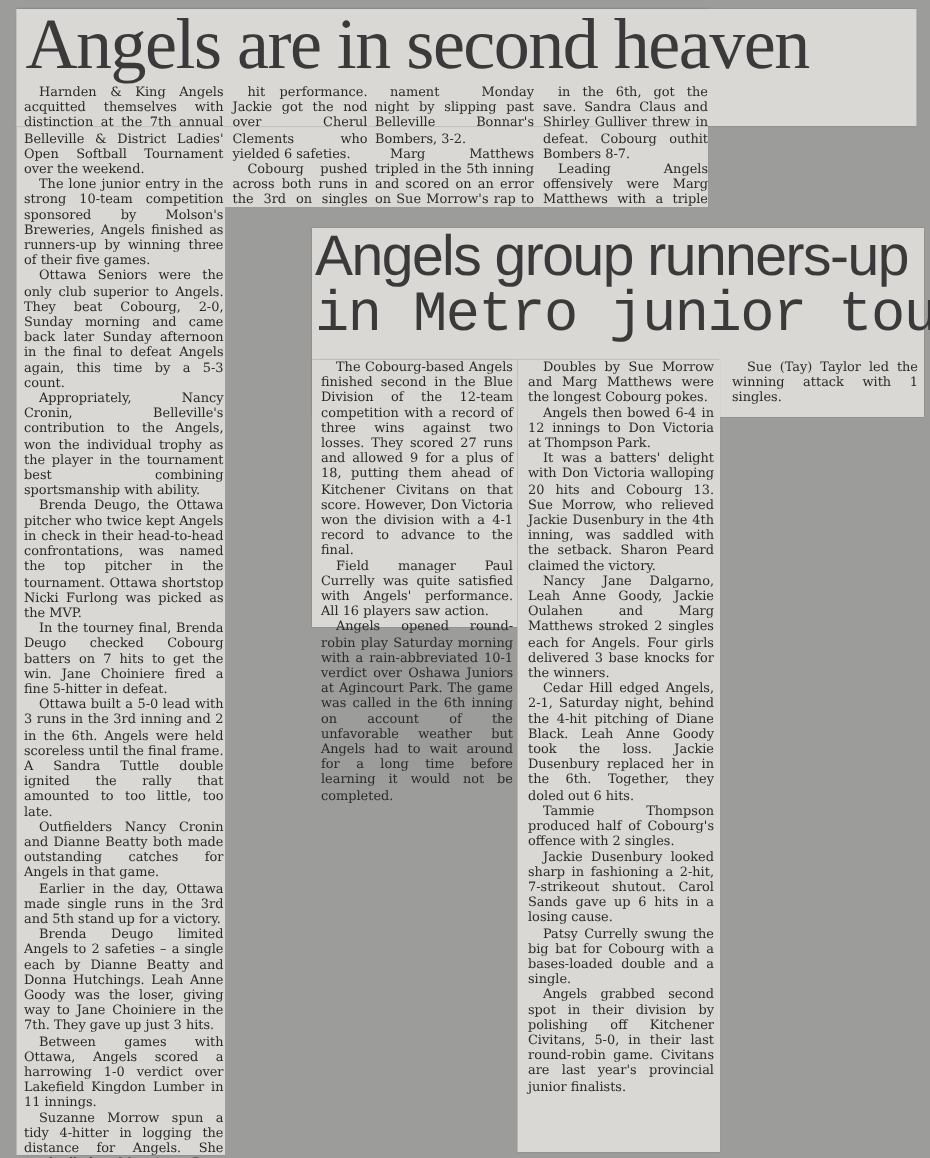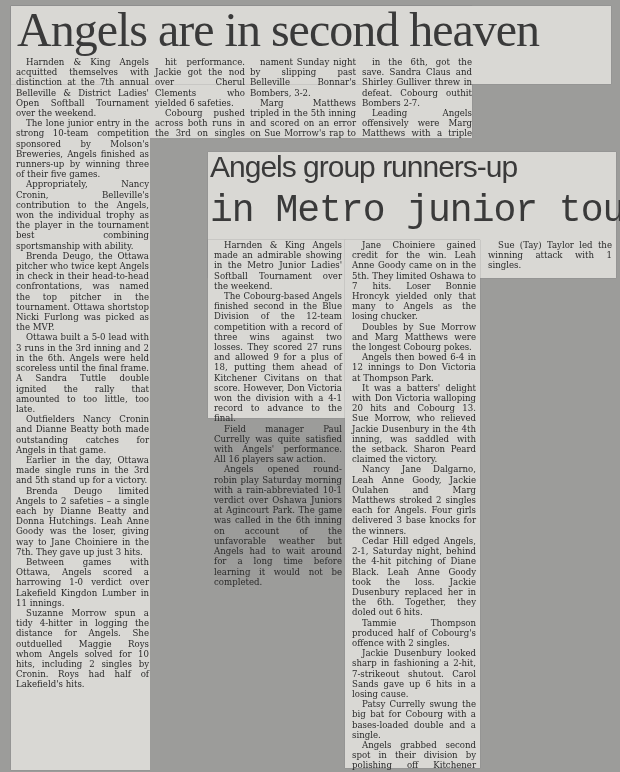--- a/index.html
+++ b/index.html
@@ -14,61 +14,61 @@
 <body>
 
 <div class="clip" style="left:11px;top:6px;width:461px;height:764px;"></div>
 <div class="clip" style="left:11px;top:6px;width:600px;height:78px;"></div>
 
 <div class="headline" style="position:absolute;left:17px;top:6px;font-size:48px;white-space:nowrap;font-family:Liberation Serif, serif;">Angels are in second heaven</div>
 
 <div class="col" id="c1c0" style="left:16px;top:57px;width:133px;">
     <p>Harnden &amp; King Angels acquitted themselves with distinction at the 7th annual Belleville &amp; District Ladies' Open Softball Tournament over the weekend.</p>
     <p>The lone junior entry in the strong 10-team competition sponsored by Molson's Breweries, Angels finished as runners-up by winning three of their five games.</p>
+    <p>Ottawa Seniors were the only club superior to Angels. They beat Cobourg, 2-0, Sunday morning and came back later Sunday afternoon in the final to defeat Angels again, this time by a 5-3 count.</p>
     <p>Appropriately, Nancy Cronin, Belleville's contribution to the Angels, won the individual trophy as the player in the tournament best combining sportsmanship with ability.</p>
     <p>Brenda Deugo, the Ottawa pitcher who twice kept Angels in check in their head-to-head confrontations, was named the top pitcher in the tournament. Ottawa shortstop Nicki Furlong was picked as the MVP.</p>
+    <p>In the tourney final, Brenda Deugo checked Cobourg batters on 7 hits to get the win. Jane Choiniere fired a fine 5-hitter in defeat.</p>
     <p>Ottawa built a 5-0 lead with 3 runs in the 3rd inning and 2 in the 6th. Angels were held scoreless until the final frame. A Sandra Tuttle double ignited the rally that amounted to too little, too late.</p>
     <p>Outfielders Nancy Cronin and Dianne Beatty both made outstanding catches for Angels in that game.</p>
     <p>Earlier in the day, Ottawa made single runs in the 3rd and 5th stand up for a victory.</p>
     <p>Brenda Deugo limited Angels to 2 safeties – a single each by Dianne Beatty and Donna Hutchings. Leah Anne Goody was the loser, giving way to Jane Choiniere in the 7th. They gave up just 3 hits.</p>
     <p>Between games with Ottawa, Angels scored a harrowing 1-0 verdict over Lakefield Kingdon Lumber in 11 innings.</p>
     <p>Suzanne Morrow spun a tidy 4-hitter in logging the distance for Angels. She outduelled Maggie Roys whom Angels solved for 10 hits, including 2 singles by Cronin. Roys had half of Lakefield's hits.</p>
   </div>
 <div class="col" id="c1c1" style="left:155px;top:57px;width:90px;">
     <p>hit performance. Jackie got the nod over Cherul Clements who yielded 6 safeties.</p>
     <p>Cobourg pushed across both runs in the 3rd on singles by Tuttle, Goody and Matthews, an error and Sue Taylor's squeeze bunt.</p>
     <p>Angels debuted in the tour-</p>
   </div>
 <div class="col" id="c1c2" style="left:250px;top:57px;width:106px;">
-    <p>nament Sunday night by slipping past Belleville Bonnar's Bombers, 3-2.</p>
+    <p>nament Monday night by slipping past Belleville Bonnar's Bombers, 3-2.</p>
     <p>Marg Matthews tripled in the 5th inning and scored on an error on Sue Morrow's rap to break a 2-2 deadlock.</p>
     <p>Morrow claimed the win while Jackie Dusenbury, who took over</p>
   </div>
 <div class="col" id="c1c3" style="left:362px;top:57px;width:110px;">
-    <p>in the 6th, got the save. Sandra Claus and Shirley Gulliver threw in defeat. Cobourg outhit Bombers 2-7.</p>
+    <p>in the 6th, got the save. Sandra Claus and Shirley Gulliver threw in defeat. Cobourg outhit Bombers 8-7.</p>
     <p>Leading Angels offensively were Marg Matthews with a triple and single, and Nancy Jane Dalgarno with a pair of singles.</p>
   </div>
 
 <div style="position:absolute;left:150px;top:138px;width:470px;height:634px;background:#9c9c9a;"></div>
 
 <div class="clip" style="left:208px;top:152px;width:408px;height:126px;"></div>
 <div class="clip" style="left:208px;top:240px;width:137px;height:178px;"></div>
 <div class="clip" style="left:345px;top:240px;width:135px;height:528px;"></div>
 
-<div class="headline" style="position:absolute;left:210px;top:152px;font-size:30px;white-space:nowrap;">Angels group runners-up</div>
+<div class="headline" style="position:absolute;left:210px;top:152px;font-size:38px;white-space:nowrap;">Angels group runners-up</div>
 <div class="headline" style="position:absolute;left:210px;top:192px;font-size:38px;white-space:nowrap;font-family:Liberation Mono, monospace;">in Metro junior tourney</div>
 
 <div class="col" id="c2c0" style="left:214px;top:240px;width:128px;">
-    <p>Harnden &amp; King Angels made an admirable showing in the Metro Junior Ladies' Softball Tournament over the weekend.</p>
     <p>The Cobourg-based Angels finished second in the Blue Division of the 12-team competition with a record of three wins against two losses. They scored 27 runs and allowed 9 for a plus of 18, putting them ahead of Kitchener Civitans on that score. However, Don Victoria won the division with a 4-1 record to advance to the final.</p>
     <p>Field manager Paul Currelly was quite satisfied with Angels' performance. All 16 players saw action.</p>
     <p>Angels opened round-robin play Saturday morning with a rain-abbreviated 10-1 verdict over Oshawa Juniors at Agincourt Park. The game was called in the 6th inning on account of the unfavorable weather but Angels had to wait around for a long time before learning it would not be completed.</p>
   </div>
 <div class="col" id="c2c1" style="left:352px;top:240px;width:124px;">
-    <p>Jane Choiniere gained credit for the win. Leah Anne Goody came on in the 5th. They limited Oshawa to 7 hits. Loser Bonnie Hroncyk yielded only that many to Angels as the losing chucker.</p>
     <p>Doubles by Sue Morrow and Marg Matthews were the longest Cobourg pokes.</p>
     <p>Angels then bowed 6-4 in 12 innings to Don Victoria at Thompson Park.</p>
     <p>It was a batters' delight with Don Victoria walloping 20 hits and Cobourg 13. Sue Morrow, who relieved Jackie Dusenbury in the 4th inning, was saddled with the setback. Sharon Peard claimed the victory.</p>
     <p>Nancy Jane Dalgarno, Leah Anne Goody, Jackie Oulahen and Marg Matthews stroked 2 singles each for Angels. Four girls delivered 3 base knocks for the winners.</p>
     <p>Cedar Hill edged Angels, 2-1, Saturday night, behind the 4-hit pitching of Diane Black. Leah Anne Goody took the loss. Jackie Dusenbury replaced her in the 6th. Together, they doled out 6 hits.</p>
     <p>Tammie Thompson produced half of Cobourg's offence with 2 singles.</p>
     <p>Jackie Dusenbury looked sharp in fashioning a 2-hit, 7-strikeout shutout. Carol Sands gave up 6 hits in a losing cause.</p>
     <p>Patsy Currelly swung the big bat for Cobourg with a bases-loaded double and a single.</p>
     <p>Angels grabbed second spot in their division by polishing off Kitchener Civitans, 5-0, in their last round-robin game. Civitans are last year's provincial junior finalists.</p>
   </div>

